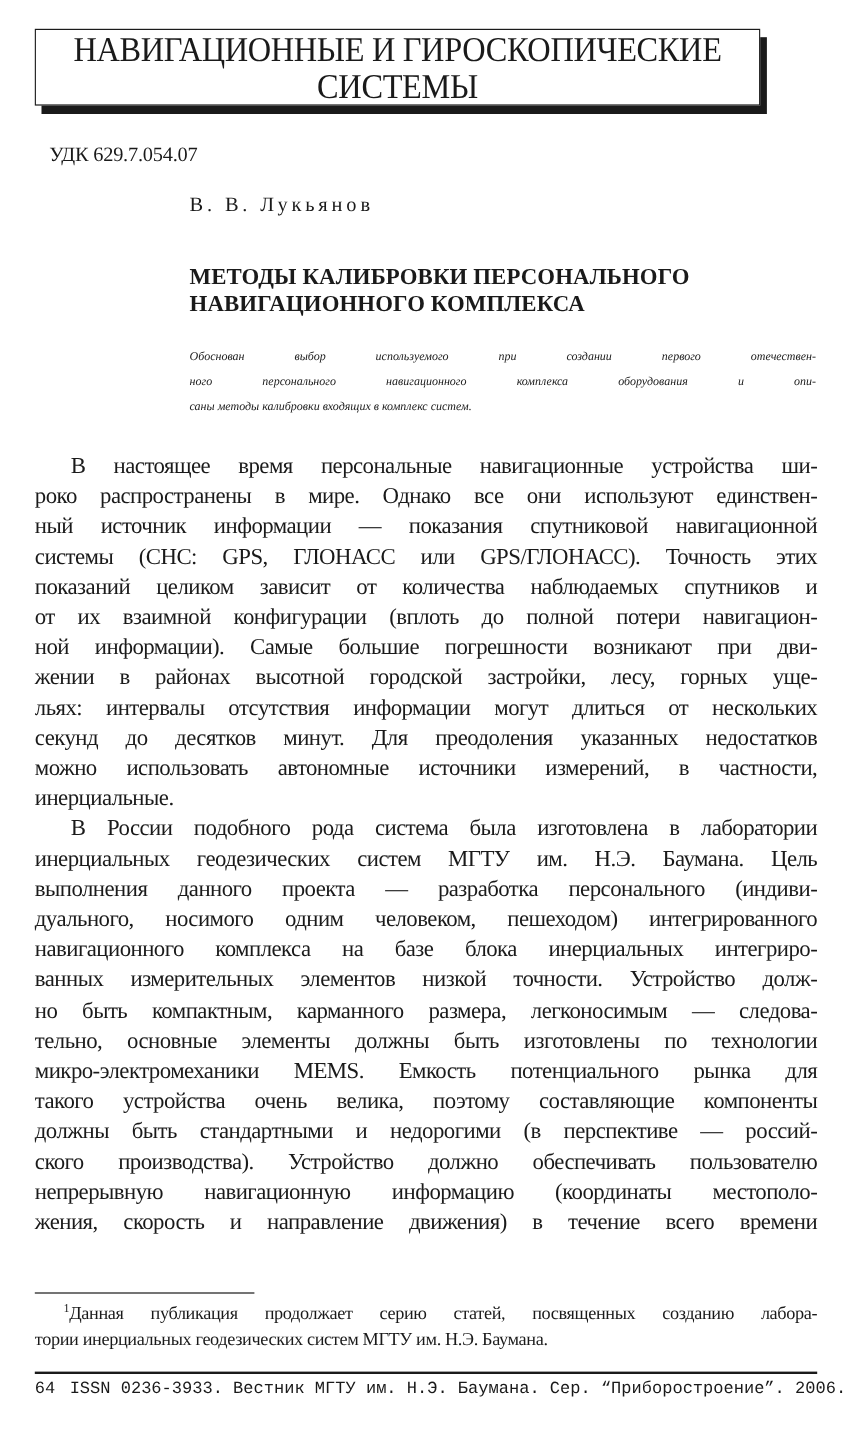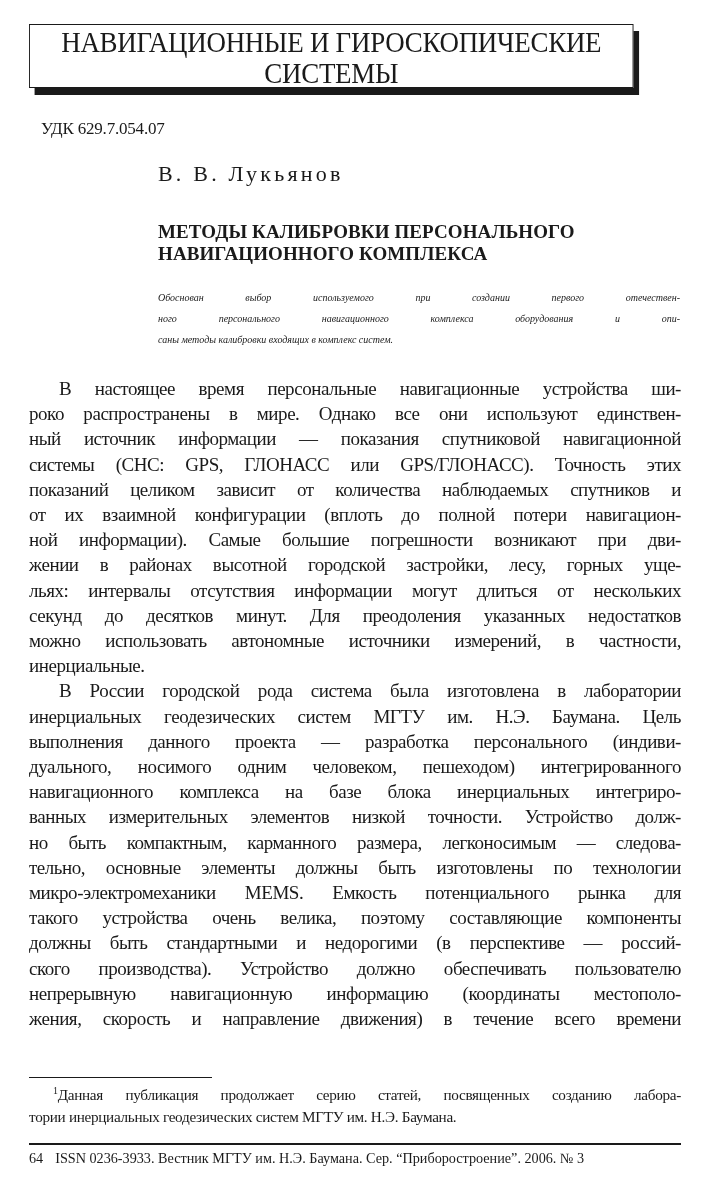--- a/index.html
+++ b/index.html
@@ -17,21 +17,21 @@
     padding-top: 2px; box-sizing: border-box;
     transform: scaleX(0.93); transform-origin: left top;
     width: 650px;
   }
   .udc {
     position: absolute; left: 29px; top: 119px;
     font-size: 17px; letter-spacing: -0.2px; margin-left: 12px;
   }
   .author {
     position: absolute; left: 158px; top: 161px;
-    font-size: 22px; letter-spacing: 3.2px;
+    font-size: 17px; letter-spacing: 3.2px;
   }
   .article-title {
     position: absolute; left: 158px; top: 221px; width: 500px;
     font-weight: bold; font-size: 19px; line-height: 22px; letter-spacing: 0.1px;
   }
   .abstract {
     position: absolute; left: 158px; top: 287px; width: 522px;
     font-style: italic; font-size: 10px; line-height: 21px;
     text-align: justify;
   }
@@ -57,21 +57,21 @@
   .footnote .line { display: block; text-align: justify; text-align-last: justify; white-space: nowrap; letter-spacing: -0.3px; }
   .footnote .line.indent { padding-left: 24px; }
   .footnote .line.last { text-align-last: left; }
   .footnote sup { font-size: 10px; vertical-align: 6px; }
   .footer-rule {
     position: absolute; left: 29px; top: 1143px; width: 652px; height: 2px; background: #1a1a1a;
   }
   .footer {
     position: absolute; left: 29px; top: 1149px; width: 652px;
     font-size: 14.2px; line-height: 18px; white-space: nowrap;
-    display: flex; justify-content: space-between;
+    display: flex; justify-content: space-between; font-family: Liberation Mono, monospace;
   }
 </style>
 </head>
 <body>
 
 <div class="section-box">
   <div>НАВИГАЦИОННЫЕ И ГИРОСКОПИЧЕСКИЕ</div>
   <div>СИСТЕМЫ</div>
 </div>
 
@@ -99,21 +99,21 @@
     <span class="line">показаний целиком зависит от количества наблюдаемых спутников и</span>
     <span class="line">от их взаимной конфигурации (вплоть до полной потери навигацион-</span>
     <span class="line">ной информации). Самые большие погрешности возникают при дви-</span>
     <span class="line">жении в районах высотной городской застройки, лесу, горных уще-</span>
     <span class="line">льях: интервалы отсутствия информации могут длиться от нескольких</span>
     <span class="line">секунд до десятков минут. Для преодоления указанных недостатков</span>
     <span class="line">можно использовать автономные источники измерений, в частности,</span>
     <span class="line last">инерциальные.</span>
   </div>
   <div>
-    <span class="line indent">В России городской рода система была изготовлена в лаборатории</span>
+    <span class="line indent">В России подобного рода система была изготовлена в лаборатории</span>
     <span class="line">инерциальных геодезических систем МГТУ им. Н.Э. Баумана. Цель</span>
     <span class="line">выполнения данного проекта — разработка персонального (индиви-</span>
     <span class="line">дуального, носимого одним человеком, пешеходом) интегрированного</span>
     <span class="line">навигационного комплекса на базе блока инерциальных интегриро-</span>
     <span class="line">ванных измерительных элементов низкой точности. Устройство долж-</span>
     <span class="line">но быть компактным, карманного размера, легконосимым — следова-</span>
     <span class="line">тельно, основные элементы должны быть изготовлены по технологии</span>
     <span class="line">микро-электромеханики MEMS. Емкость потенциального рынка для</span>
     <span class="line">такого устройства очень велика, поэтому составляющие компоненты</span>
     <span class="line">должны быть стандартными и недорогими (в перспективе — россий-</span>

